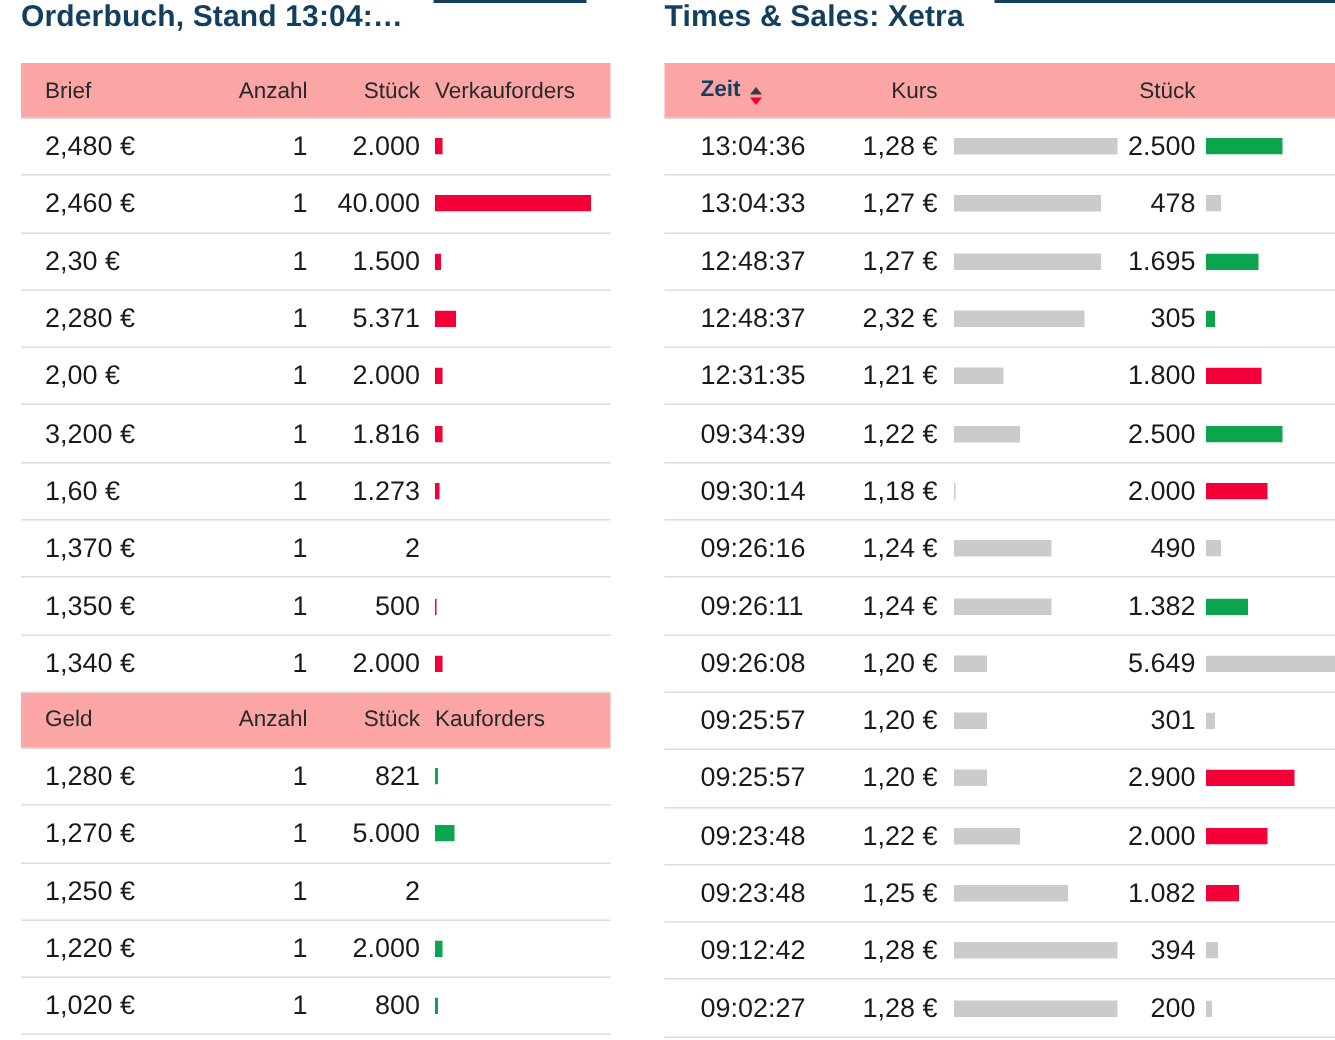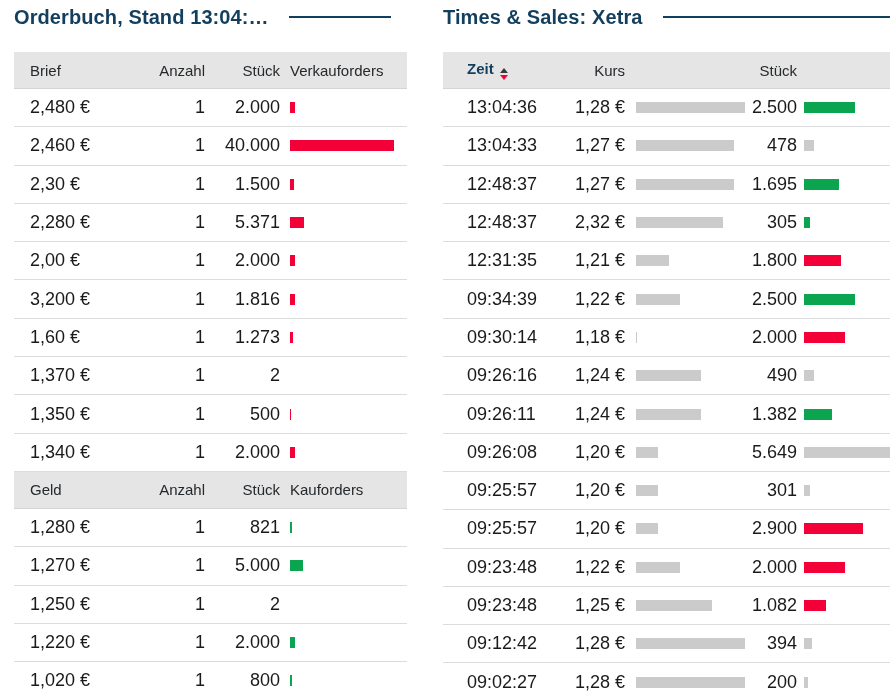--- a/index.html
+++ b/index.html
@@ -4,30 +4,30 @@
 <style>
   * { box-sizing: border-box; margin: 0; padding: 0; }
   html, body { width: 890px; height: 693px; overflow: hidden; background: #ffffff; }
   body { font-family: "Liberation Sans", "DejaVu Sans", sans-serif; color: #1a1a1a; }
 
   .page { display: flex; padding-left: 14px; }
   .panel { flex: none; }
   .panel.left  { width: 393px; margin-right: 36px; }
   .panel.right { width: 447px; }
 
-  .panel-head { height: 34px; display: flex; align-items: center; margin-bottom: 18px; }
+  .panel-head { height: 34px; display: flex; margin-bottom: 8px; }
   .panel-title { font-size: 20px; font-weight: bold; color: #123f5e; letter-spacing: .1px; white-space: nowrap; }
   .title-rule { flex: 1; height: 2px; background: #123f5e; margin-left: 20px; }
   .panel.left .title-rule { margin-right: 16px; }
 
   
   .hdr-row, .ob-row, .ts-row { display: grid; align-items: center; }
 
   .hdr-row {
-    height: 37px; background: #e5e5e5;
+    height: 37px; background: #fca5a5;
     border-bottom: 1px solid #d2d5d8;
     font-size: 15px; color: #26292c;
   }
   .ob-row, .ts-row { height: 38.3px; border-bottom: 1px solid #dadcde; font-size: 18px; }
 
   
   .ob-grid { grid-template-columns: 115px 60px 75px auto; padding-left: 16px; }
   .cell-r { text-align: right; }
   .cell-bar { padding-left: 10px; display: flex; align-items: center; overflow: hidden; }
 

